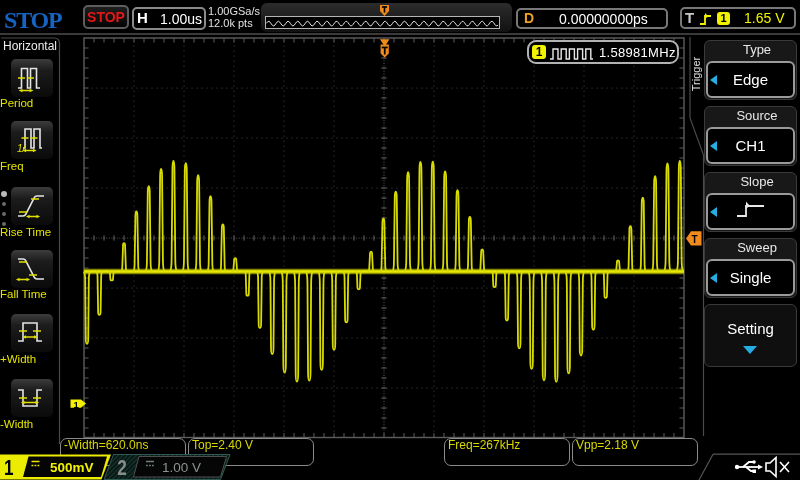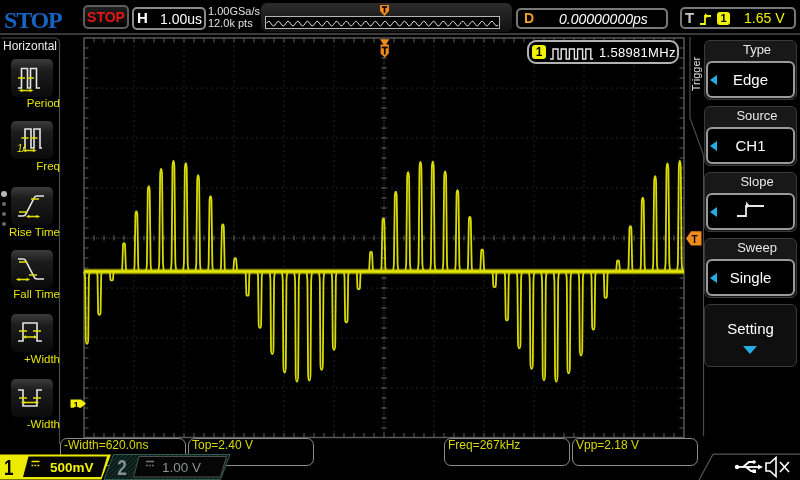--- a/index.html
+++ b/index.html
@@ -14,32 +14,32 @@
 #hbox{left:132px;top:7px;width:74px;height:23px;border:2px solid #8a8a8a;border-radius:5px;
 background:#000;box-sizing:border-box;color:#fff;}
 #hbox .h{position:absolute;left:3px;top:0px;font-weight:700;font-size:15px;}
 #hbox .v{position:absolute;left:26px;top:2px;font-size:14px;}
 #rate{left:208px;top:6px;font-size:11px;color:#e2e2e2;line-height:11.5px;z-index:5;}
 #wavebar{left:261px;top:3px;width:251px;height:29px;background:linear-gradient(#2c2c2c,#111);border-radius:6px;}
 #wavein{left:265px;top:16px;width:235px;height:13px;background:#000;border:1px solid #b5b5b5;box-sizing:border-box;}
 #dbox{left:516px;top:8px;width:152px;height:21px;border:2px solid #787878;border-radius:5px;
 background:#000;box-sizing:border-box;}
 #dbox .d{position:absolute;left:6px;top:0px;font-weight:700;font-size:14px;color:#f0a028;}
-#dbox .v{position:absolute;left:41px;top:1px;font-size:14px;color:#fff;font-style:italic;}
+#dbox .v{position:absolute;left:41px;top:1px;font-size:14px;color:#fff;}
 #tbox{left:680px;top:7px;width:116px;height:22px;border:2px solid #787878;border-radius:5px;
 background:#000;box-sizing:border-box;}
 #tbox .t{position:absolute;left:3px;top:0px;font-weight:700;font-size:15px;color:#c8c8c8;}
 #tbox .one{position:absolute;left:35px;top:3px;width:13px;height:13px;background:#f2f200;border-radius:3px;
 color:#000;font-weight:700;font-size:11px;text-align:center;line-height:13px;}
 #tbox .v{position:absolute;left:62px;top:1px;font-size:14px;color:#f2f200;}
 #topsep{left:0;top:33px;width:800px;height:2px;background:#3a3a3a;}
 
 .lbtn{position:absolute;left:11px;width:42px;height:38px;border-radius:5px;
 background:linear-gradient(#3c3c3c 0%,#1c1c1c 30%,#0a0a0a 100%);}
-.llab{position:absolute;left:0px;width:60px;text-align:right;font-size:11.5px;color:#e3e300;}
+.llab{position:absolute;left:0px;width:60px;text-align:left;font-size:11.5px;color:#e3e300;}
 #horiz{left:0px;top:39px;width:60px;text-align:center;font-size:12px;color:#ededed;}
 
 .rcard{position:absolute;left:704px;width:93px;background:#181818;border:1px solid #3a3a3a;border-radius:6px;box-sizing:border-box;}
 .rlab{position:absolute;left:704px;width:106px;text-align:center;font-size:13px;color:#e8e8e8;}
 .rbtn{position:absolute;left:706px;width:89px;height:37px;border:2px solid #9a9a9a;border-radius:6px;
 background:#000;box-sizing:border-box;color:#fff;font-size:15px;text-align:center;line-height:33px;}
 .cyl{position:absolute;width:0;height:0;border-top:5px solid transparent;border-bottom:5px solid transparent;
 border-right:7px solid #25aee2;}
 #trigtab{left:690px;top:44px;width:13px;height:60px;color:#e0e0e0;font-size:11px;}
 #trigtab span{position:absolute;left:-24px;top:24px;display:block;transform:rotate(-90deg);width:60px;text-align:center;}

